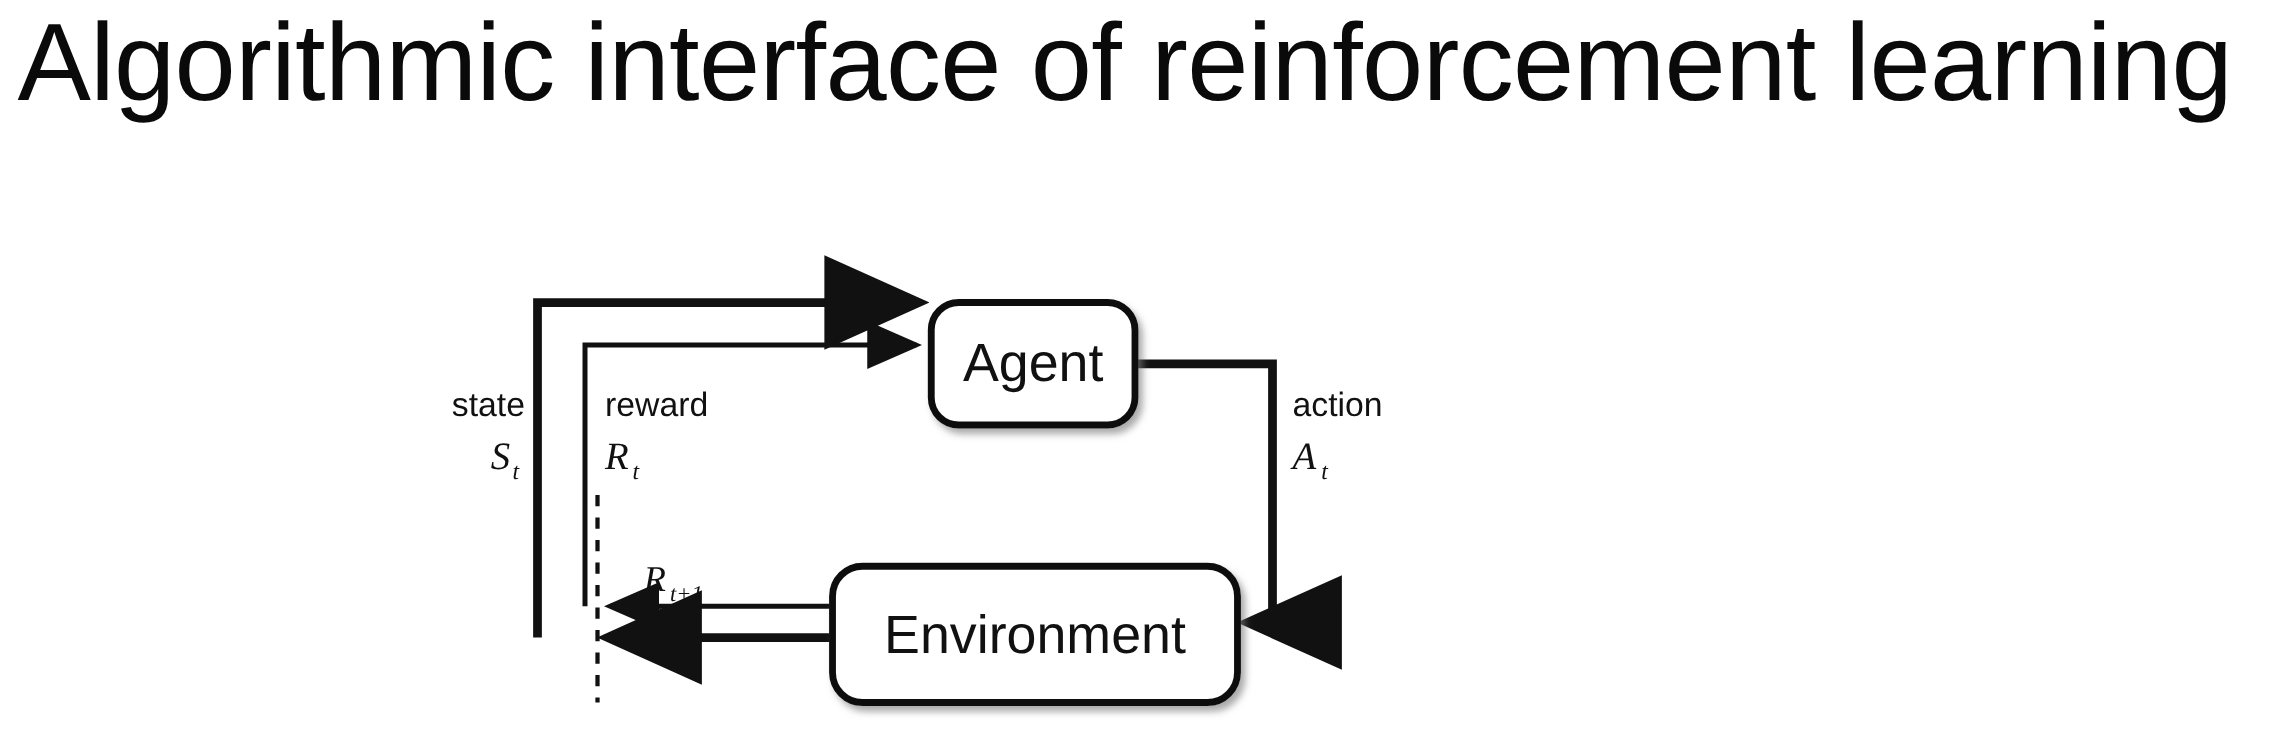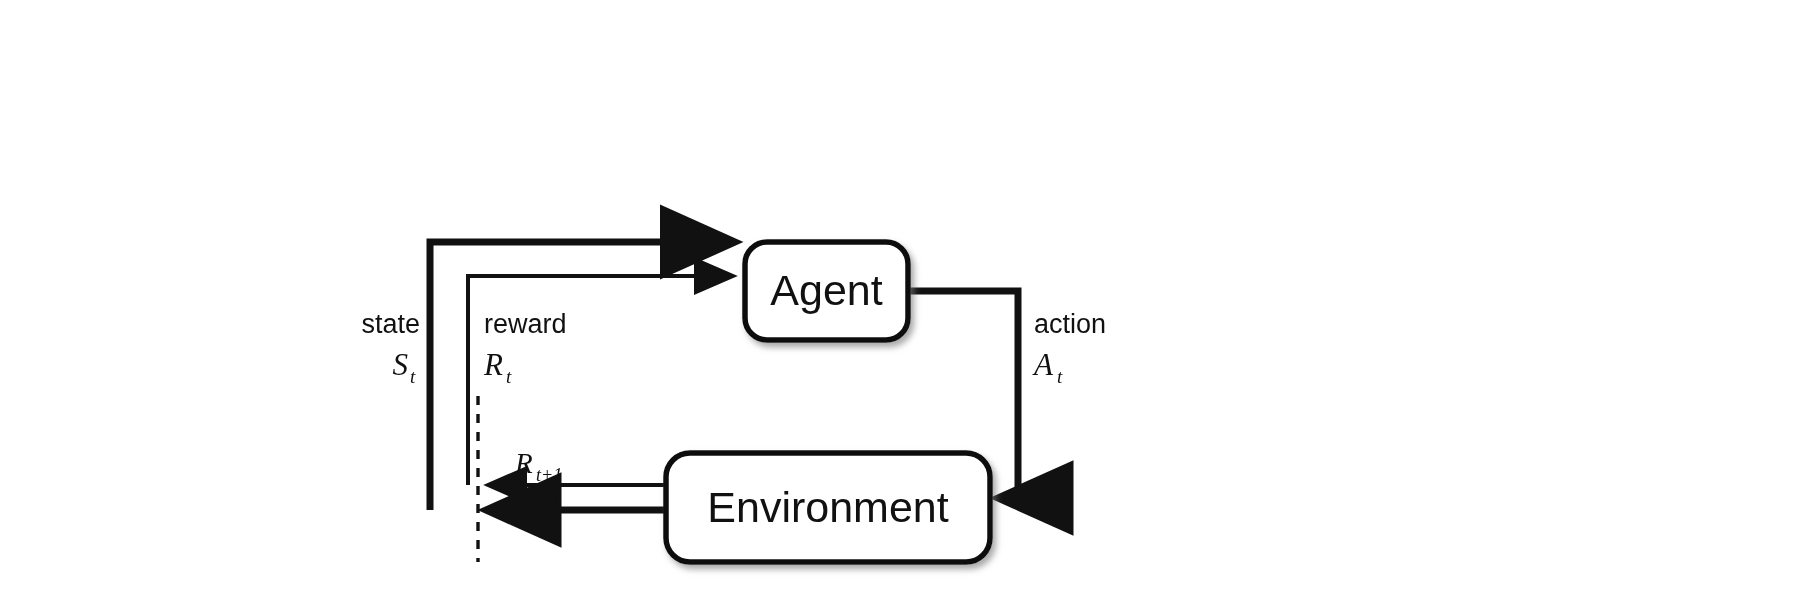--- a/index.html
+++ b/index.html
@@ -52,20 +52,21 @@
     font-family: "Liberation Serif", serif;
     font-style: italic;
     fill: #111111;
   }
 </style>
 </head>
 <body>
 
 <div id="slide">
 
+  <div id="slide-title">Algorithmic interface of reinforcement learning</div>
 
   <div id="diagram-wrap">
     <svg id="diagram-svg" viewBox="0 0 1820 444" xmlns="http://www.w3.org/2000/svg">
 
       <defs>
         <marker id="arrowBig" viewBox="0 0 12 12" refX="10.5" refY="6" markerWidth="12" markerHeight="12" orient="auto-start-reverse">
           <path d="M 0 0.6 L 12 6 L 0 11.4 z" fill="#111111"></path>
         </marker>
         <marker id="arrowSmall" viewBox="0 0 11 11" refX="9.8" refY="5.5" markerWidth="11" markerHeight="11" orient="auto-start-reverse">
           <path d="M 0 0.7 L 11 5.5 L 0 10.3 z" fill="#111111"></path>

